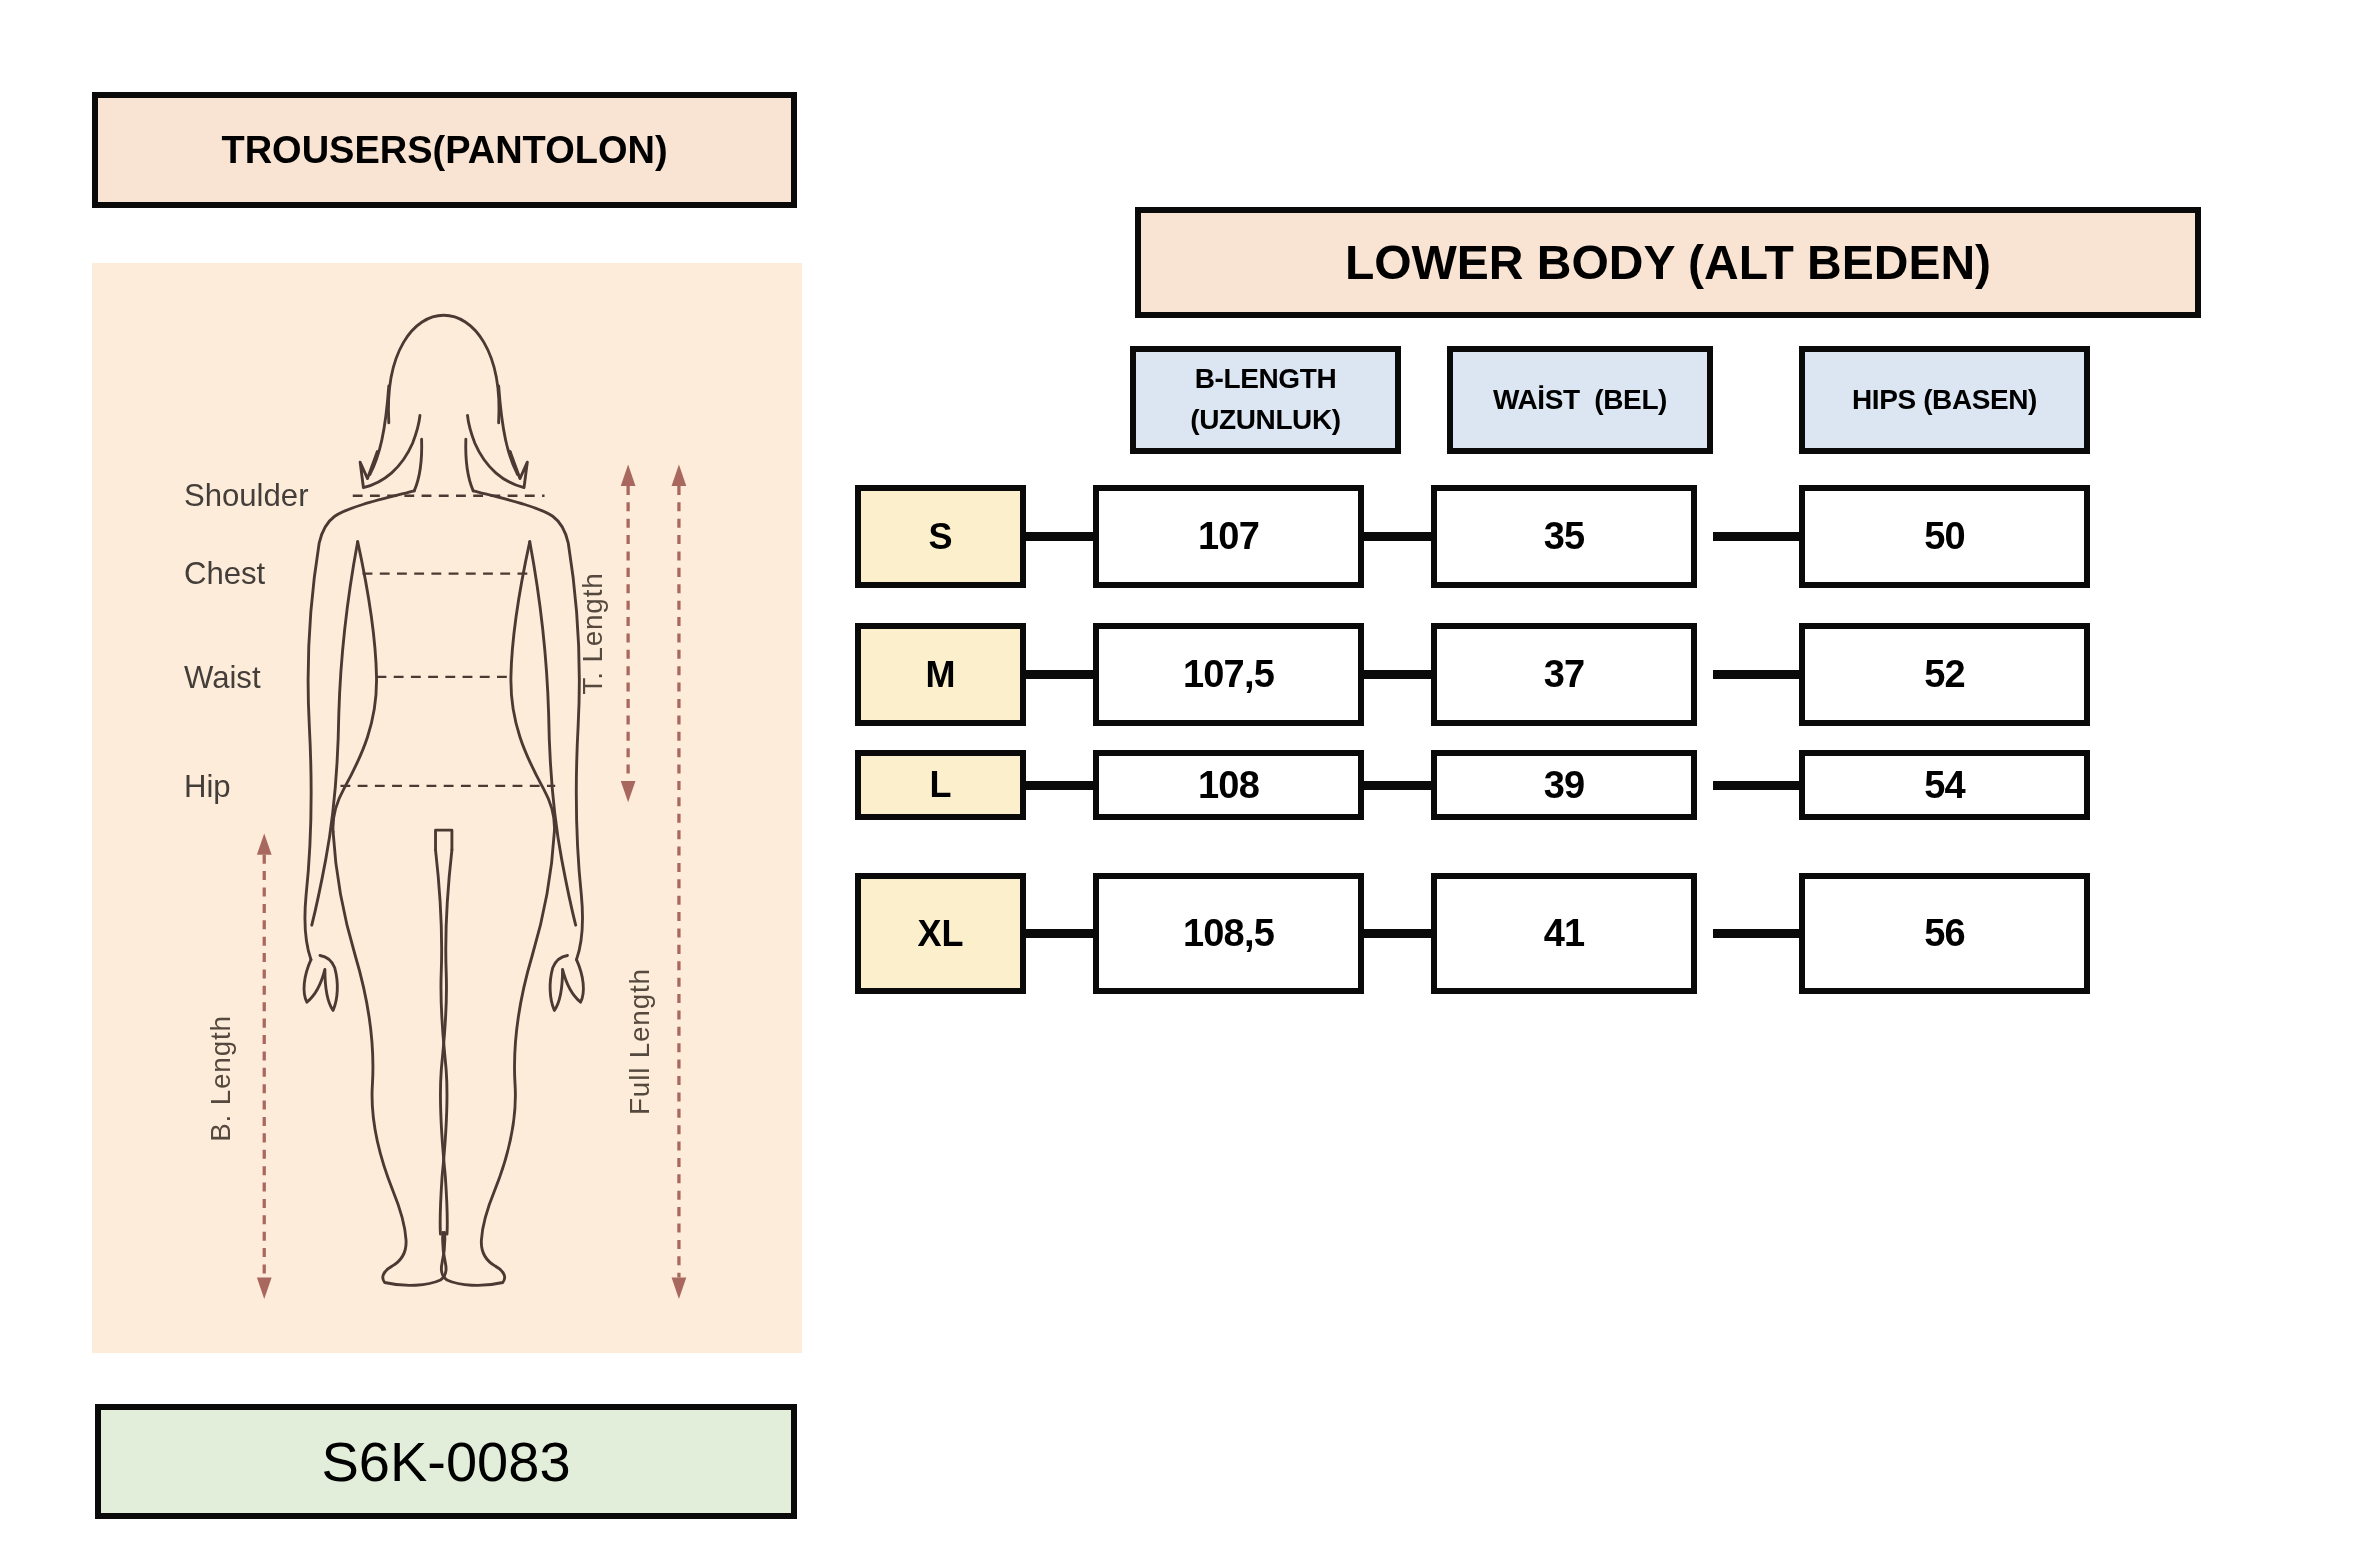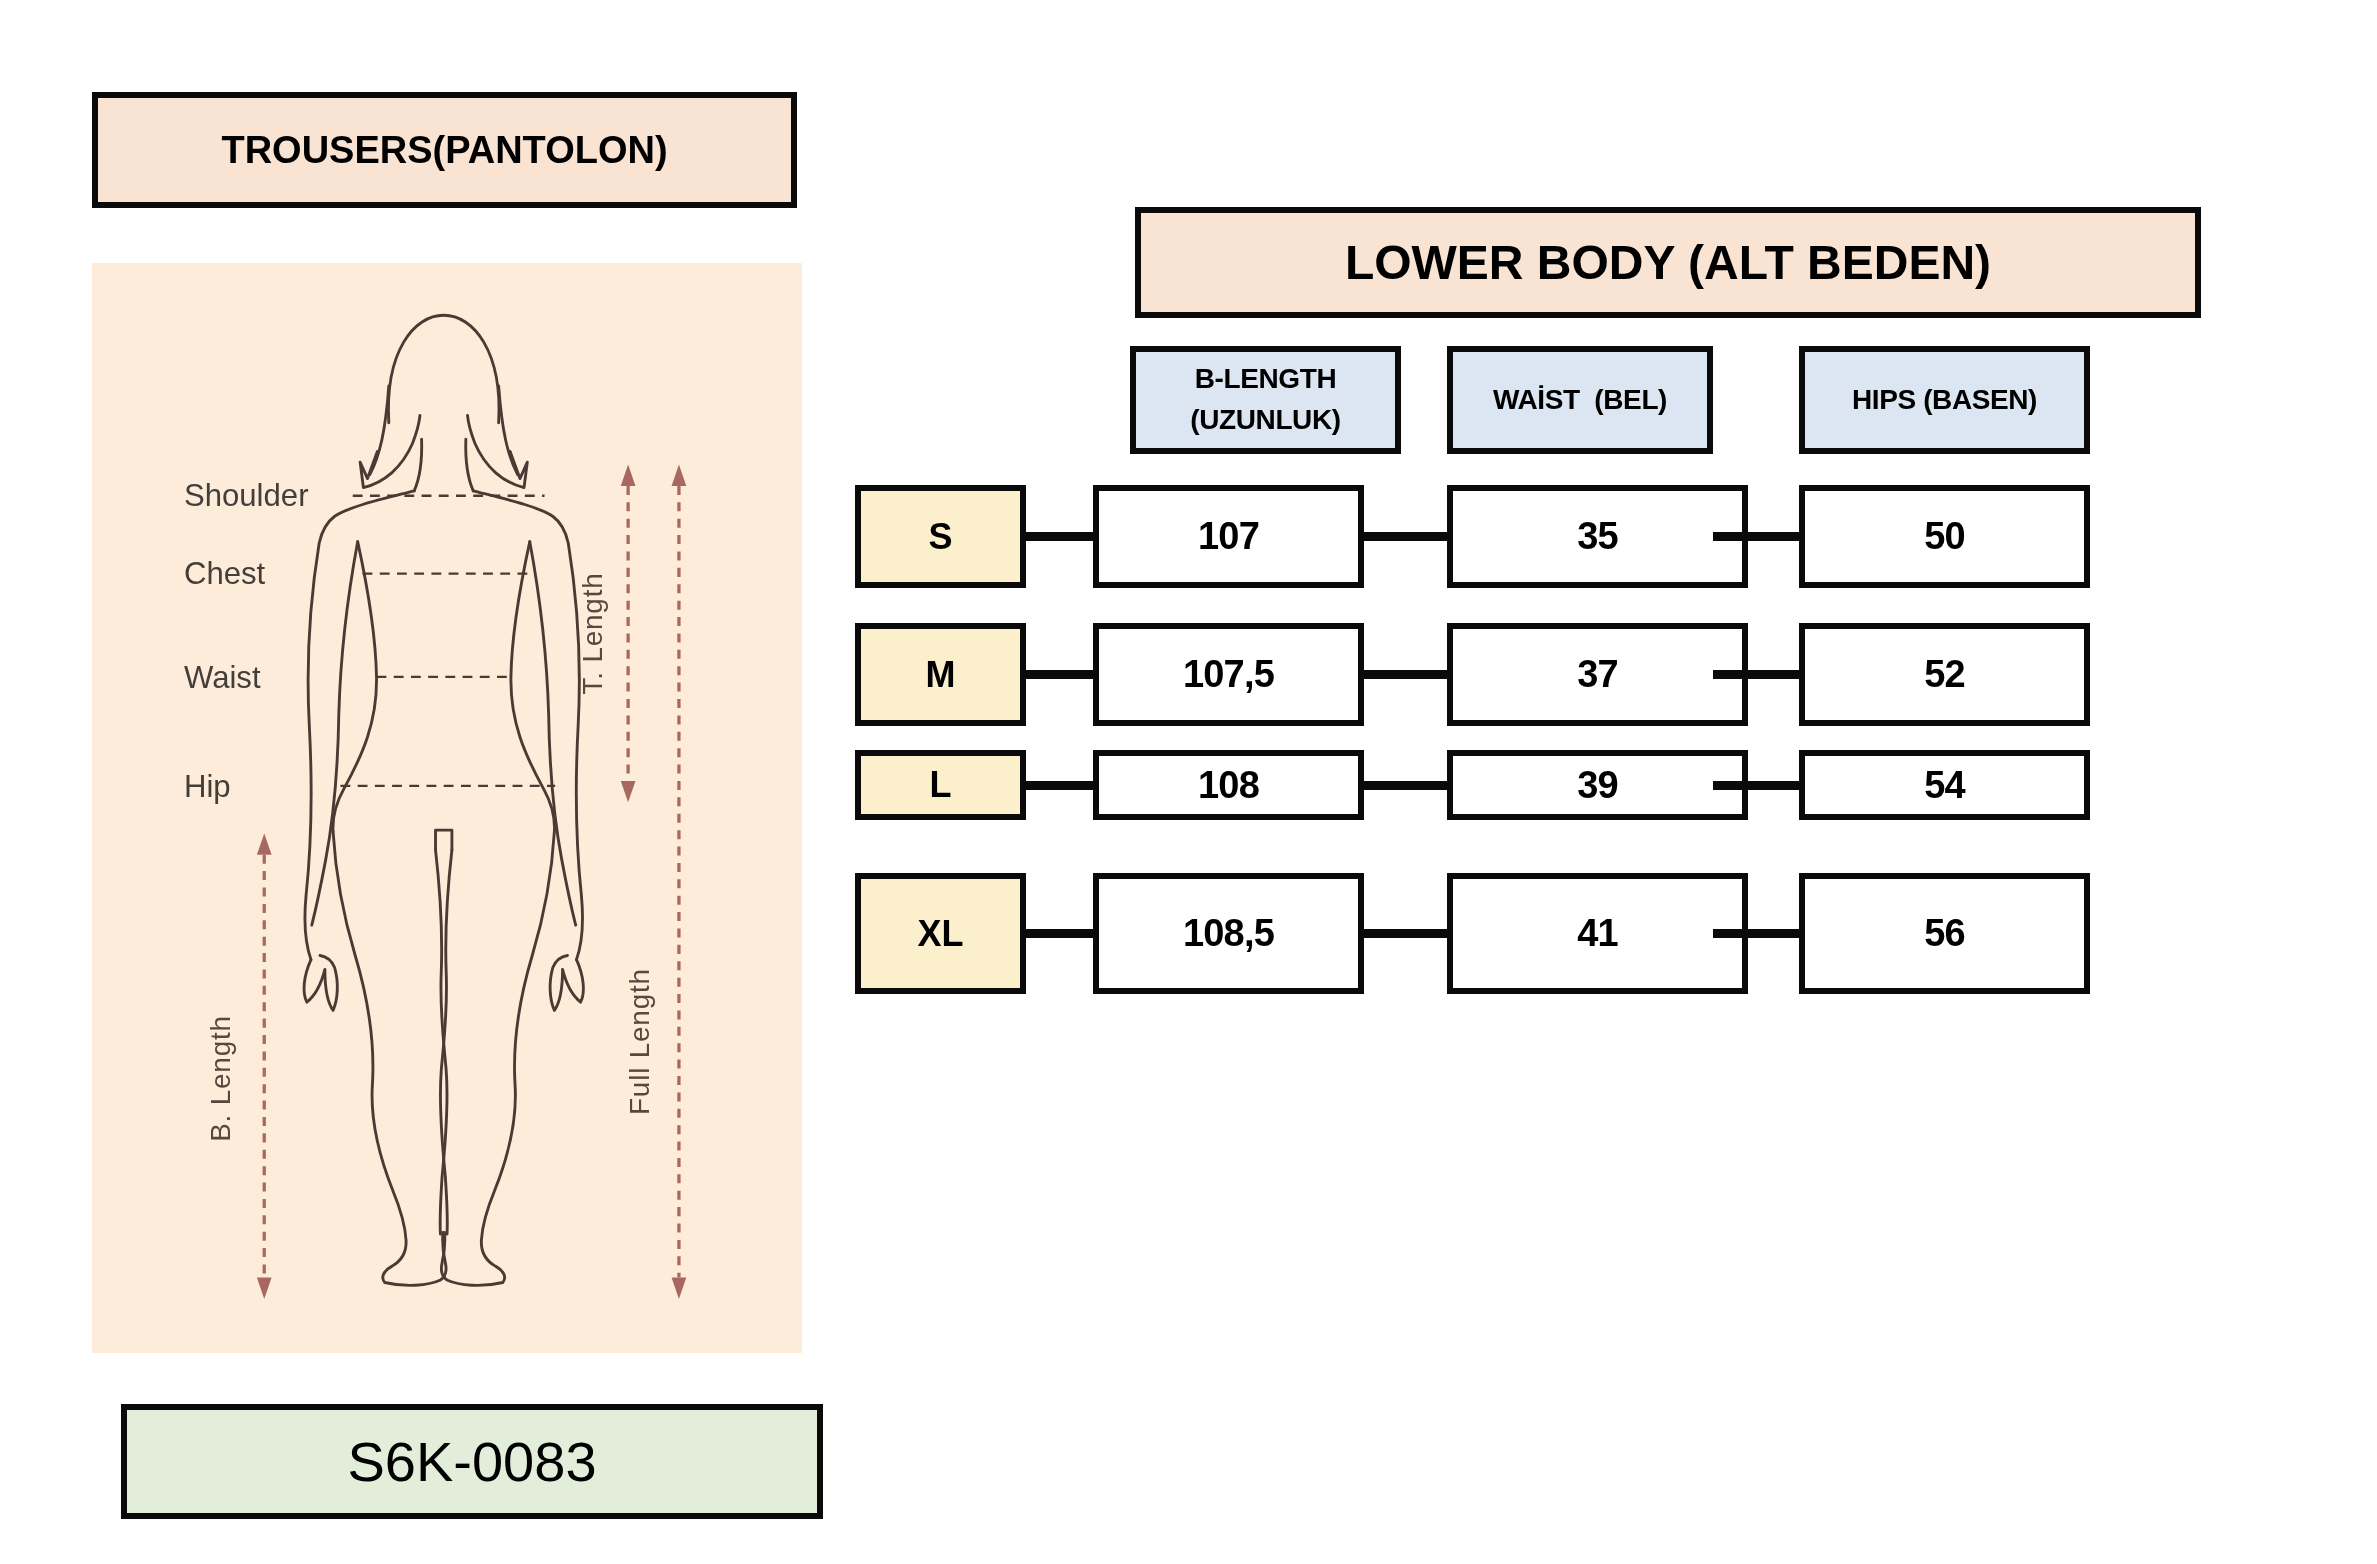--- a/index.html
+++ b/index.html
@@ -6,39 +6,39 @@
   .page{position:relative;width:2377px;height:1564px;background:#fff;overflow:hidden;
         font-family:"Liberation Sans",sans-serif;color:#000;}
   .box{position:absolute;box-sizing:border-box;border:6.6px solid #0a0a0a;
        display:flex;align-items:center;justify-content:center;text-align:center;}
   
   #trousers-box{left:92px;top:92px;width:705px;height:116px;background:var(--peach,#f9e3d3);
                 font-size:38px;font-weight:bold;}
   #diagram-panel{position:absolute;left:92px;top:263px;width:710px;height:1090px;
                  background:var(--panel,#fdecd9);}
   #code-box{left:95px;top:1404px;width:702px;height:115px;background:var(--green,#e2eeda);
-            font-size:56px;font-weight:400;letter-spacing:0px;margin-left:26px;}
+            font-size:56px;font-weight:400;letter-spacing:0px;}
   
   #lower-body-header{left:1103px;top:207px;width:1066px;height:111px;background:var(--peach,#f9e3d3);
                      font-size:48px;font-weight:bold;margin-left:32px;}
   .colhead{top:346px;height:108px;background:var(--blue,#dbe6f2);font-size:28px;font-weight:bold;
            flex-direction:column;line-height:1.45;white-space:pre;letter-spacing:-0.4px;}
   #col-0{left:1130px;width:271px;}
   #col-1{left:1447px;width:266px;}
   #col-2{left:1799px;width:291px;}
   .row{position:absolute;left:855px;width:1235px;}
   .row-s{top:485px;height:103px;}
   .row-m{top:623px;height:103px;}
   .row-l{top:750px;height:70px;}
   .row-xl{top:873px;height:121px;}
   .sizebox{position:absolute;left:0;top:0;height:100%;width:171px;background:var(--yellow,#fbf0cb);
            font-size:36px;font-weight:bold;}
   .cell{position:absolute;top:0;height:100%;background:#ffffff;font-size:38px;font-weight:bold;letter-spacing:-0.8px;}
   .c0{left:238px;width:271px;}
-  .c1{left:592px;width:301px;}
+  .c1{left:576px;width:266px;}
   .c2{left:944px;width:291px;}
   .conn{position:absolute;height:9px;top:calc(50% - 4.5px);background:#0a0a0a;}
   .k0{left:171px;width:67px;}
   .k1{left:508px;width:84px;}
   .k2{left:858px;width:86px;}
   
   .measure-label{font-family:"Liberation Sans",sans-serif;font-size:38px;fill:#443e3a;}
   .vlabel{font-family:"Liberation Sans",sans-serif;font-size:34px;fill:#55493f;letter-spacing:1px;}
 </style>
 </head>

